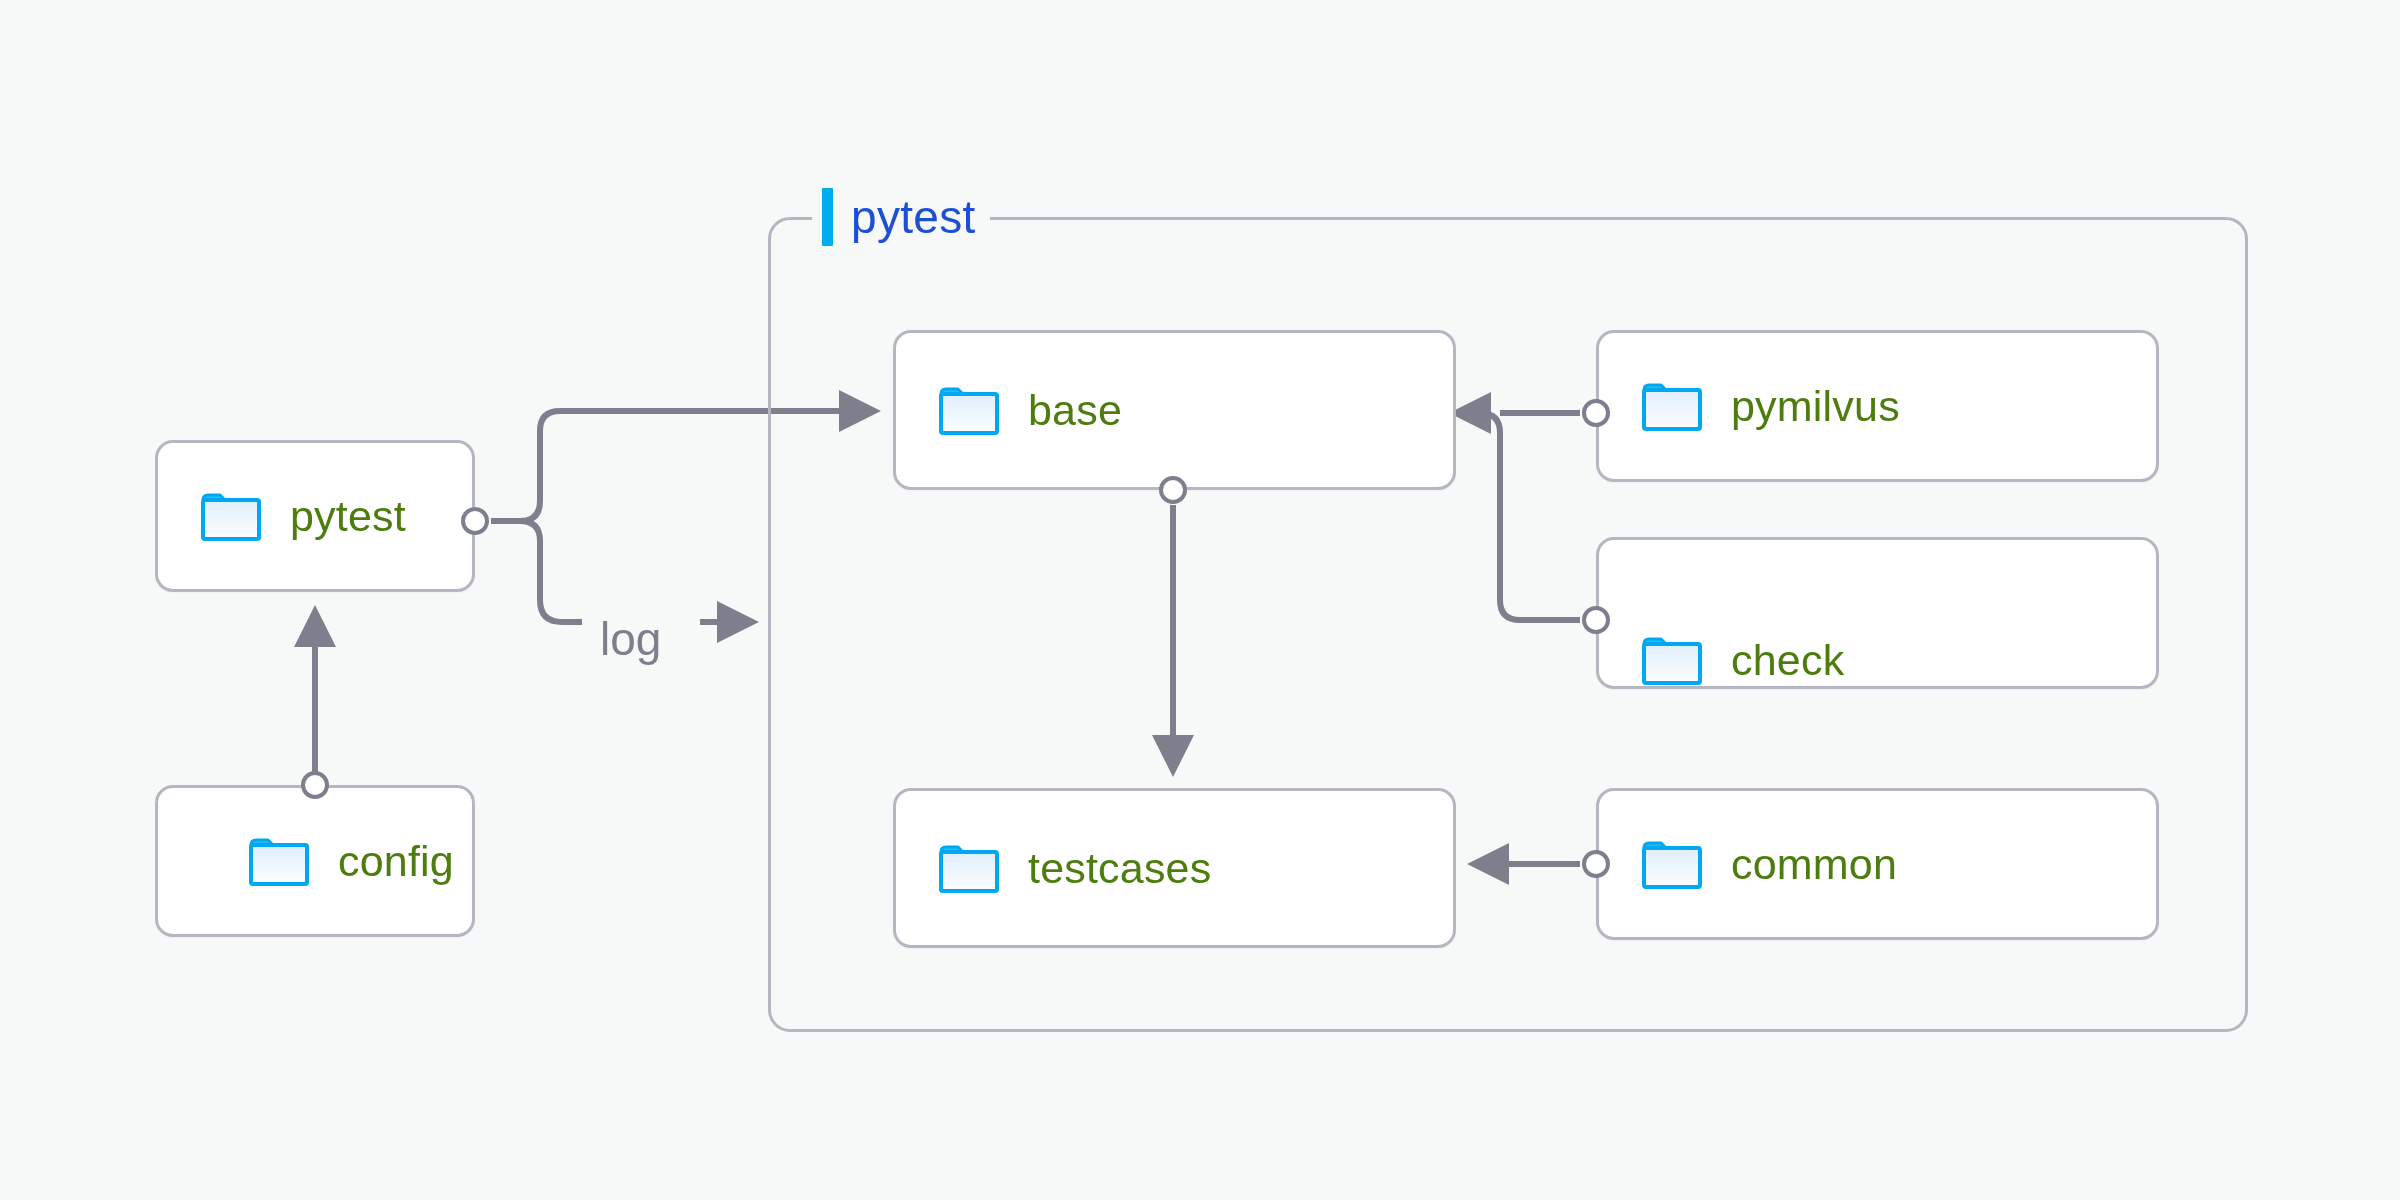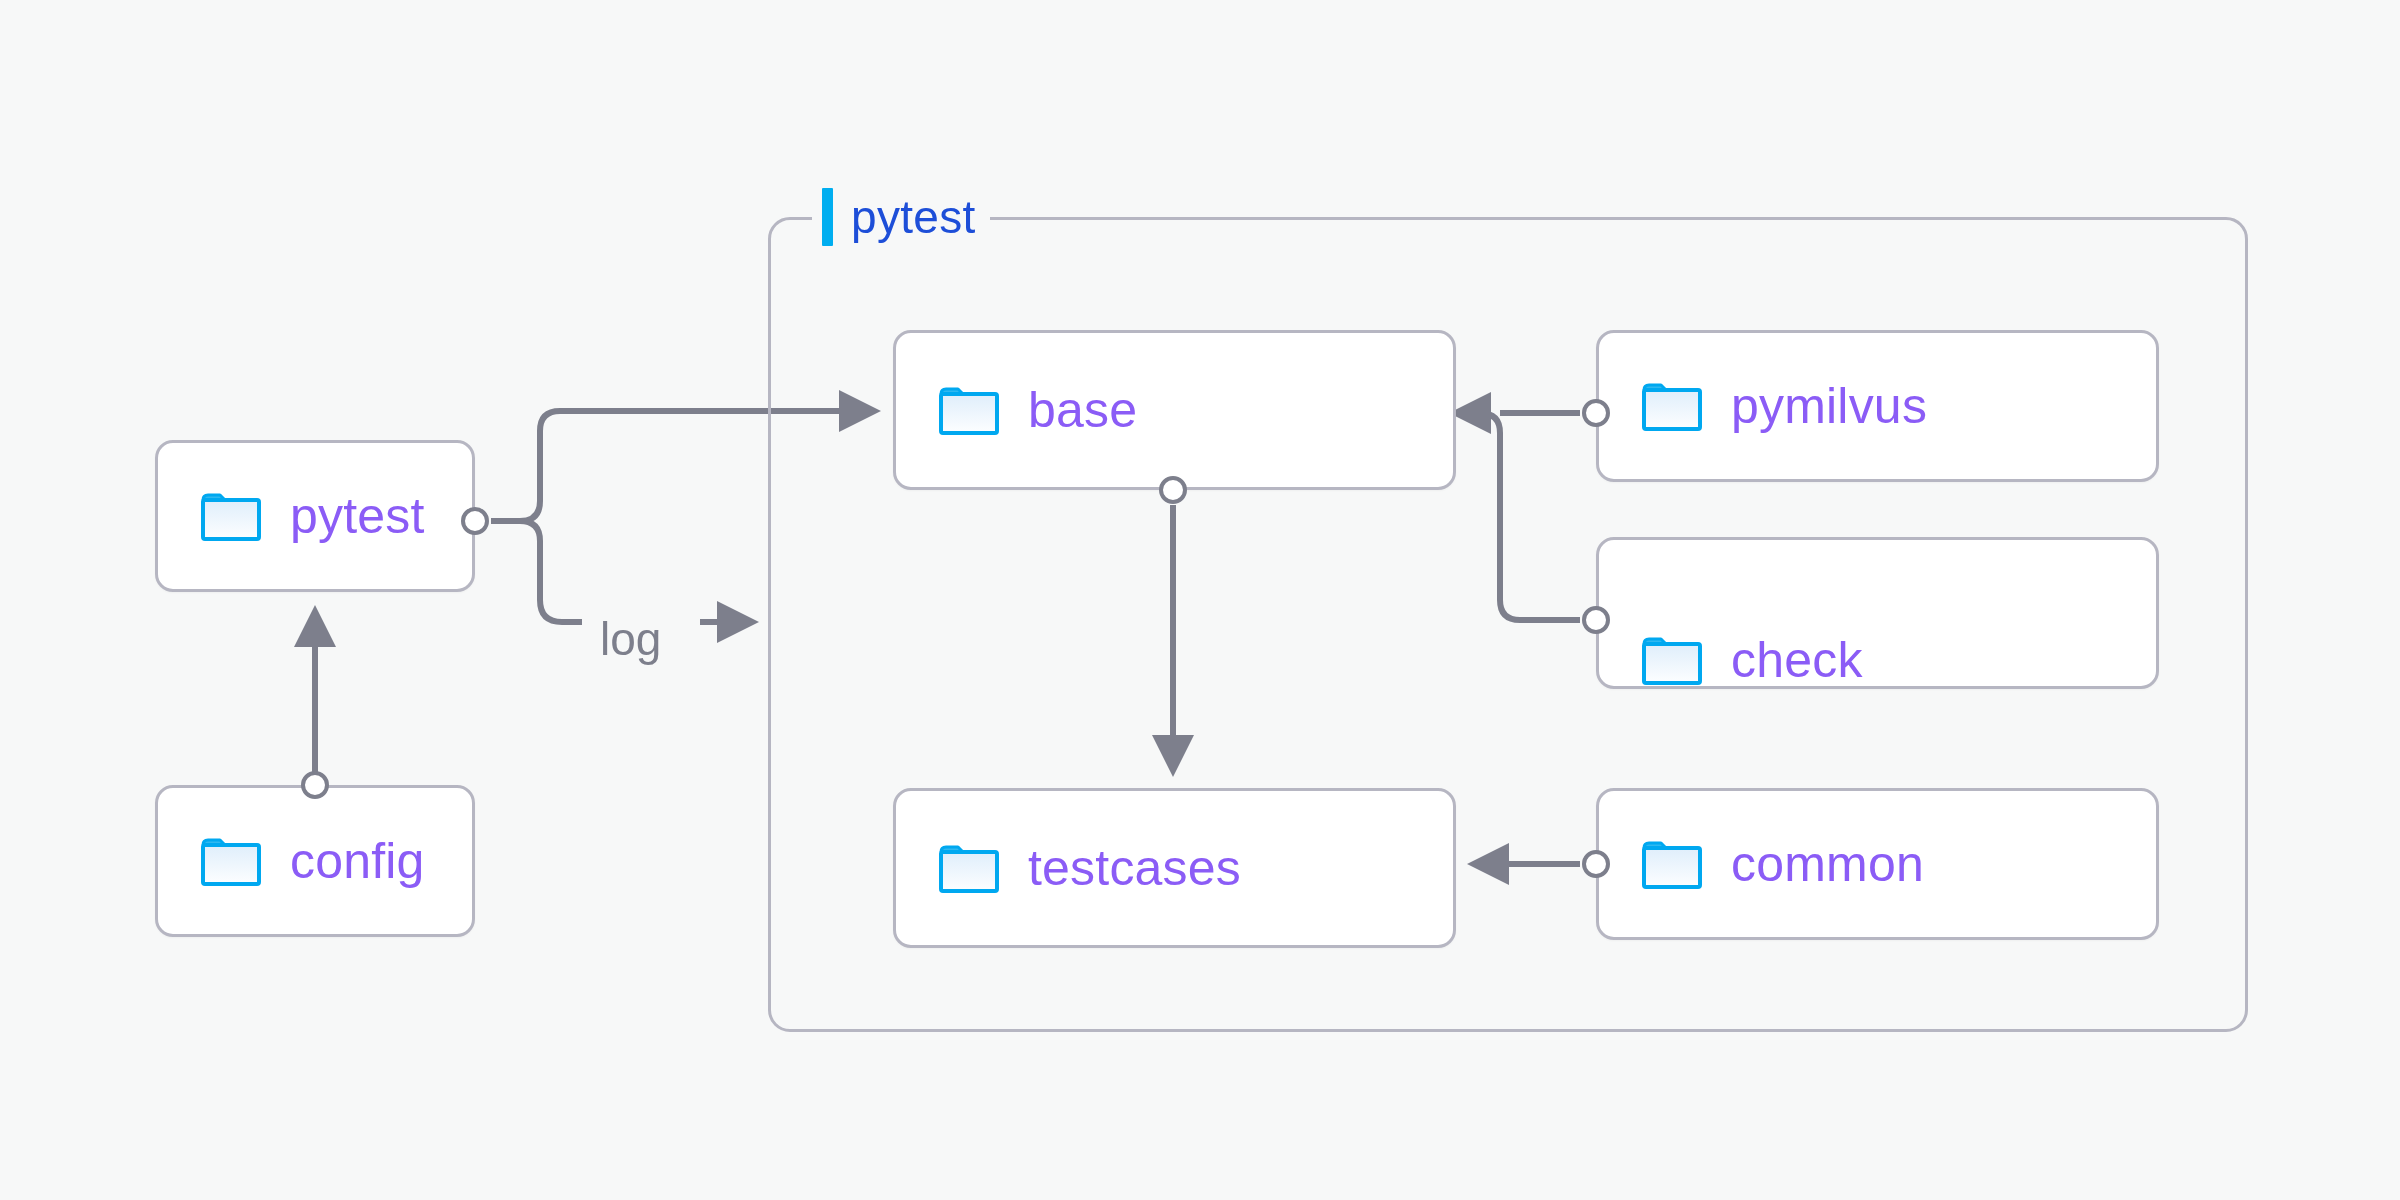--- a/index.html
+++ b/index.html
@@ -65,22 +65,22 @@
     align-items: center;
     box-shadow: 0 1px 2px rgba(20,25,40,0.035);
   }
   .node-inner {
     display: flex;
     align-items: center;
     gap: 28px;
     padding-left: 42px;
   }
   .node-label {
-    font-size: 50px;
-    color: #8b5cf6;
+    font-size: 43px;
+    color: #4d7c0f;
     letter-spacing: 0.2px;
     white-space: nowrap;
     line-height: 1;
   }
   .folder-icon {
     flex: none;
     width: 62px;
     height: 52px;
     display: block;
   }
@@ -149,21 +149,21 @@
     <div class="node-inner">
       <svg class="folder-icon" viewBox="0 0 62 52">
         <path d="M3 10 Q3 5 8 5 L20 5 L25 10 L36 10" fill="#2fb8f0" stroke="#00a8f0" stroke-width="3" stroke-linejoin="round"></path>
         <rect x="3" y="10" width="56" height="39" rx="2" fill="url(#folderGrad)" stroke="#00a8f0" stroke-width="4"></rect>
       </svg>
       <span class="node-label">pytest</span>
     </div>
   </div>
   <div class="port" style="left:461px; top:507px;"></div>
 
-  <div class="node" style="left:155px; top:785px; width:320px; height:152px;">
+  <div class="node" style="left:155px; top:785px; width:320px; height:152px;padding-left:48px;">
     <div class="node-inner">
       <svg class="folder-icon" viewBox="0 0 62 52">
         <path d="M3 10 Q3 5 8 5 L20 5 L25 10 L36 10" fill="#2fb8f0" stroke="#00a8f0" stroke-width="3" stroke-linejoin="round"></path>
         <rect x="3" y="10" width="56" height="39" rx="2" fill="url(#folderGrad)" stroke="#00a8f0" stroke-width="4"></rect>
       </svg>
       <span class="node-label">config</span>
     </div>
   </div>
   <div class="port" style="left:301px; top:771px;"></div>
 

